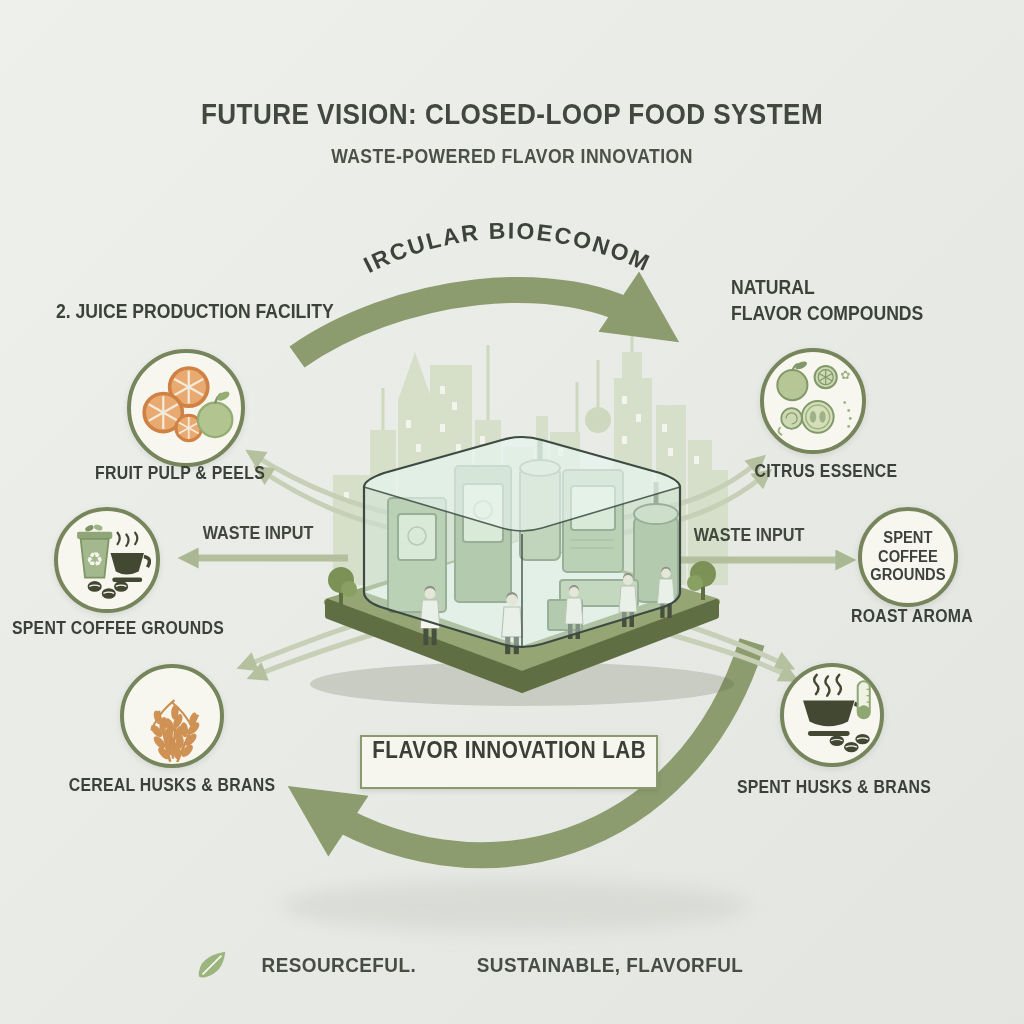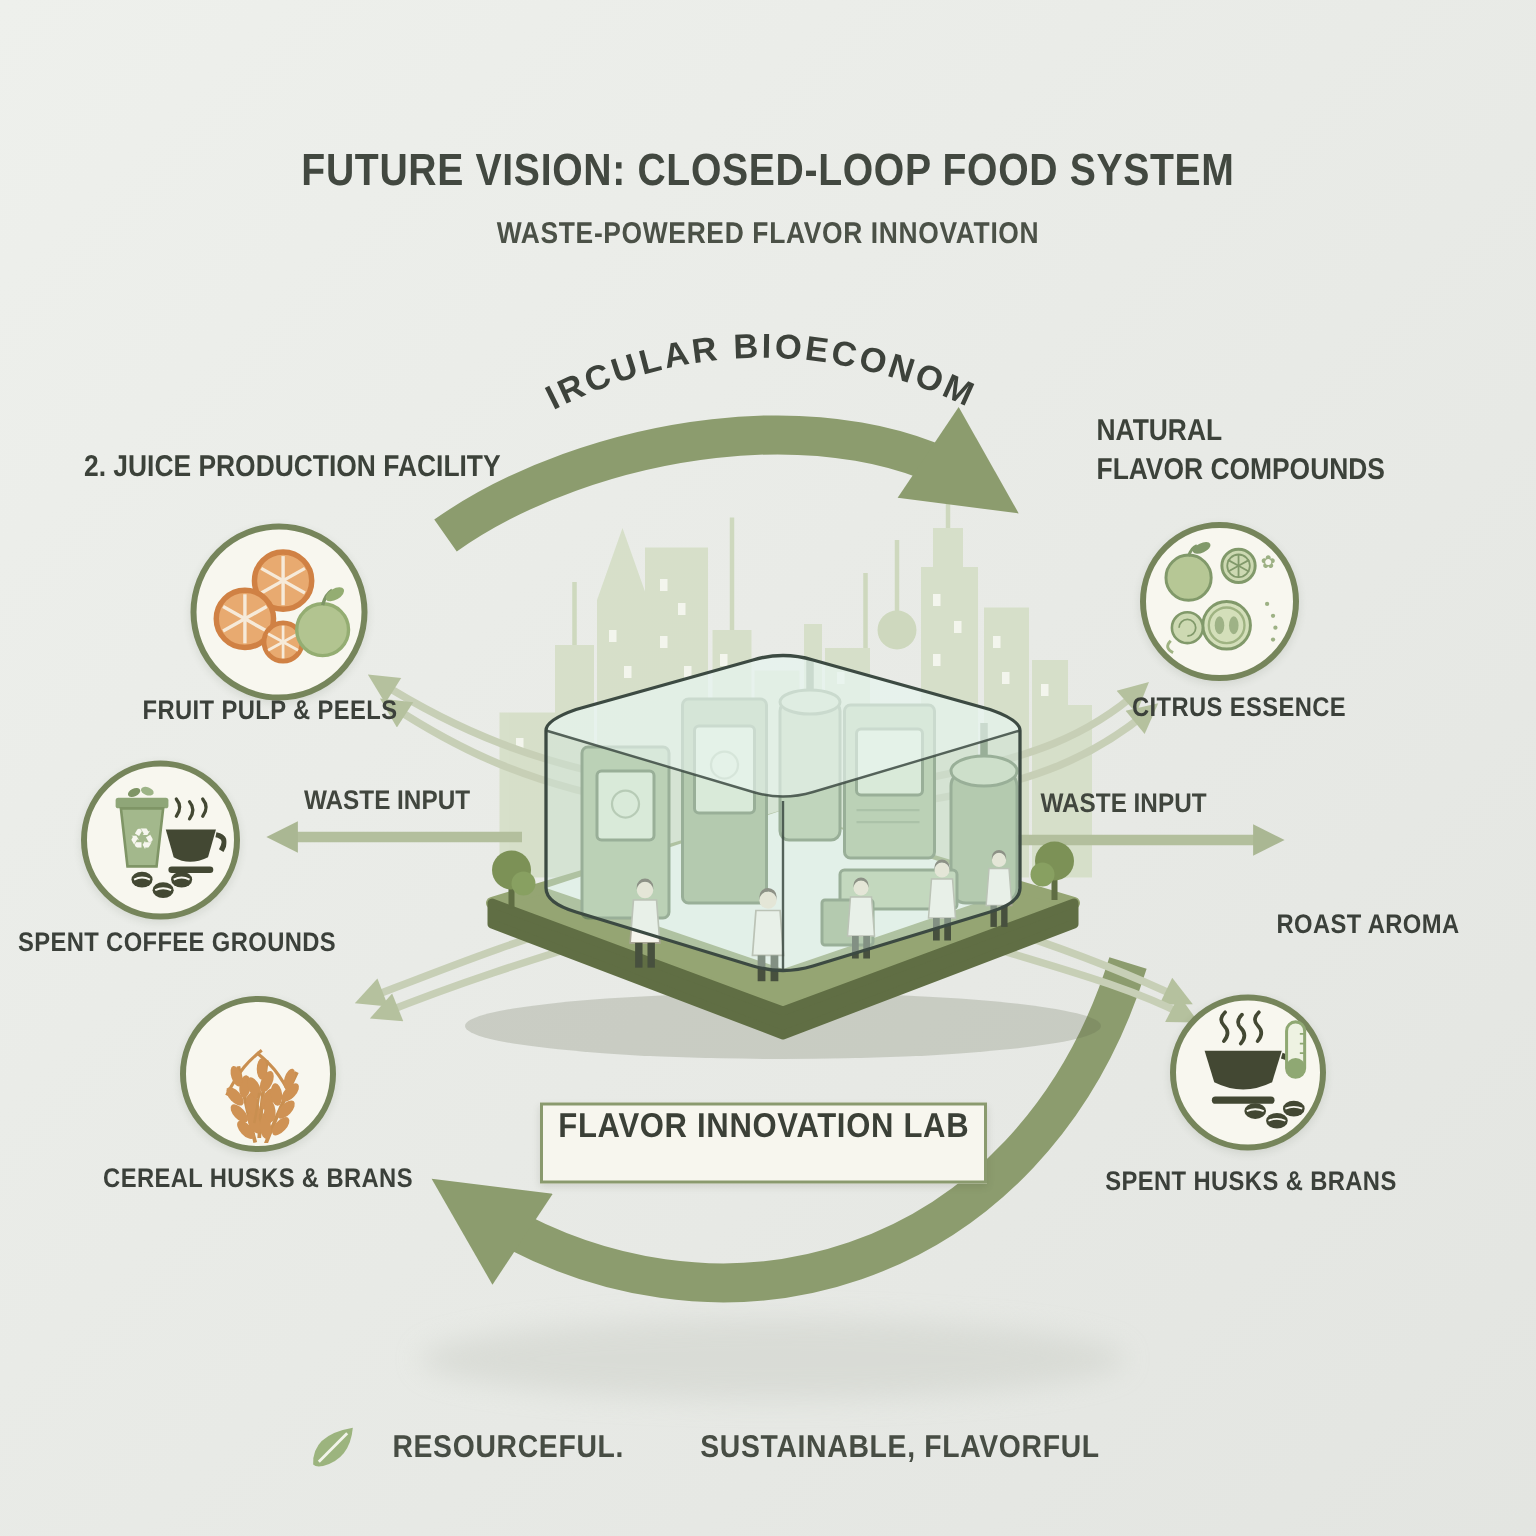--- a/index.html
+++ b/index.html
@@ -23,21 +23,21 @@
   .circle-text{font-weight:700;font-size:16px;line-height:1.18;text-align:center;
     color:#3d423b;transform:scaleX(.92);}
   .node-label{font-size:18px;letter-spacing:.3px;transform:translateX(-50%) scaleX(.88);}
   .waste-label{font-size:18px;color:#41463e;transform:translateX(-50%) scaleX(.9);}
   .lab-box{position:absolute;z-index:3;left:360px;top:735px;width:294px;height:50px;
     background:#f7f6ee;border:2px solid #8a9a6e;display:flex;align-items:flex-start;
     justify-content:center;box-shadow:0 2px 5px rgba(60,70,50,.15);}
   .lab-box span{font-weight:700;font-size:23px;color:#3b4037;letter-spacing:.5px;
     transform:scaleX(.9);white-space:nowrap;}
   .footer{position:absolute;z-index:3;left:0;top:948px;width:953px;display:flex;
-    align-items:center;justify-content:center;gap:14px;}
+    align-items:center;justify-content:center;gap:24px;}
   .footer .tag{font-weight:700;font-size:21px;color:#474d44;letter-spacing:.5px;
     transform:scaleX(.9);white-space:nowrap;}
   .footer .tag.gap{margin-left:14px;}
 </style>
 </head>
 <body>
 
 <div class="canvas">
 
   <svg class="layer" width="1024" height="1024" viewBox="0 0 1024 1024">
@@ -310,20 +310,27 @@
       <g fill="#9db184">
         <circle cx="98" cy="60" r="1.8"></circle>
           <circle cx="103" cy="70" r="1.8"></circle>
         <circle cx="105" cy="80" r="1.8"></circle>
           <circle cx="103" cy="90" r="1.8"></circle>
       </g>
     </svg>
   </div>
   <div class="txt node-label" style="left:826px;top:461px;">CITRUS ESSENCE</div>
 
+  <div class="node-circle" style="left:858px;top:507px;width:100px;height:100px;">
+    <div class="circle-text">
+      <div>SPENT</div>
+      <div>COFFEE</div>
+      <div>GROUNDS</div>
+    </div>
+  </div>
   <div class="txt node-label" style="left:912px;top:606px;">ROAST AROMA</div>
 
   <div class="node-circle" style="left:780px;top:663px;width:104px;height:104px;">
     <svg width="90" height="90" viewBox="0 0 112 112">
       <g stroke="#434833" stroke-width="3" fill="none" stroke-linecap="round">
         <path d="M36,30 q 6,-7 0,-13 q -5,-5 1,-11"></path>
         <path d="M50,32 q 6,-7 0,-13 q -5,-5 1,-11"></path>
         <path d="M64,30 q 6,-7 0,-13 q -5,-5 1,-11"></path>
       </g>
       <path d="M20,38 L84,38 L76,64 Q52,76 28,64 Z" fill="#434833"></path>

